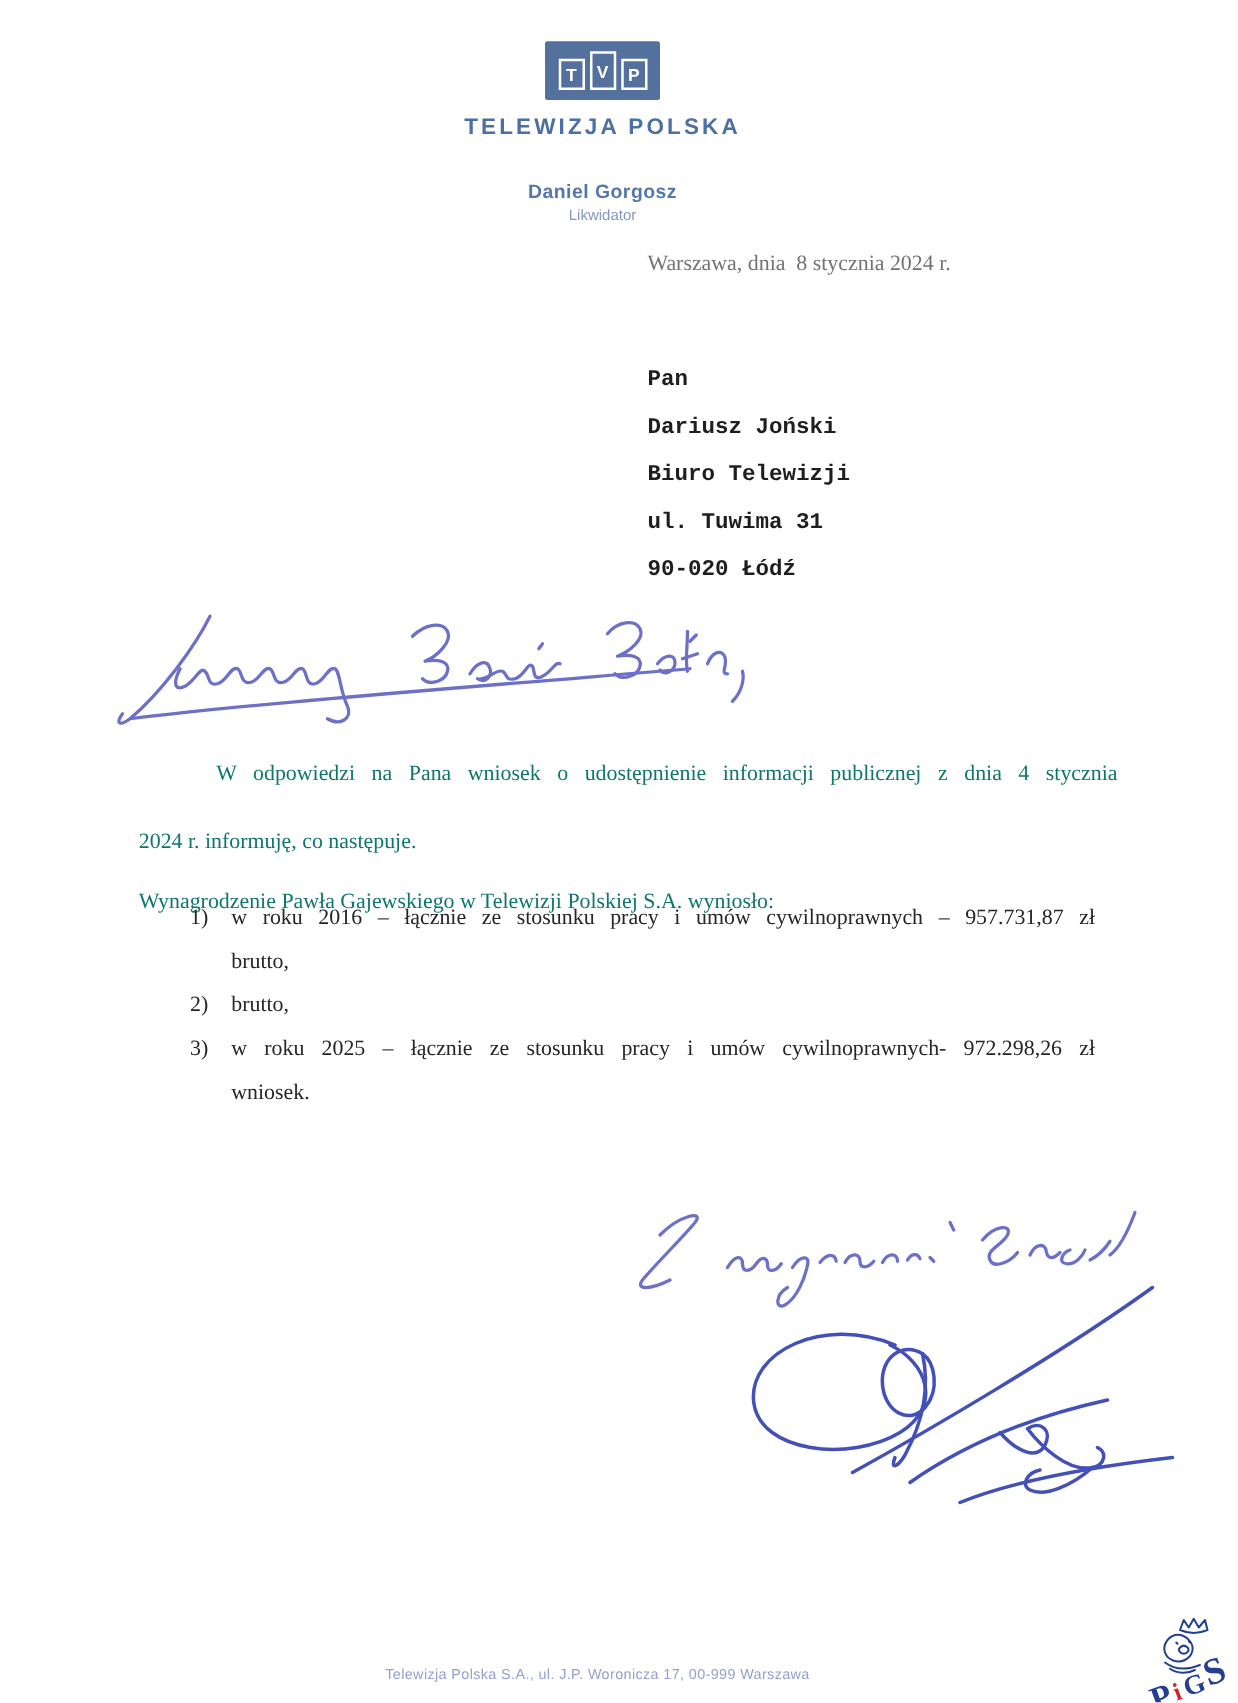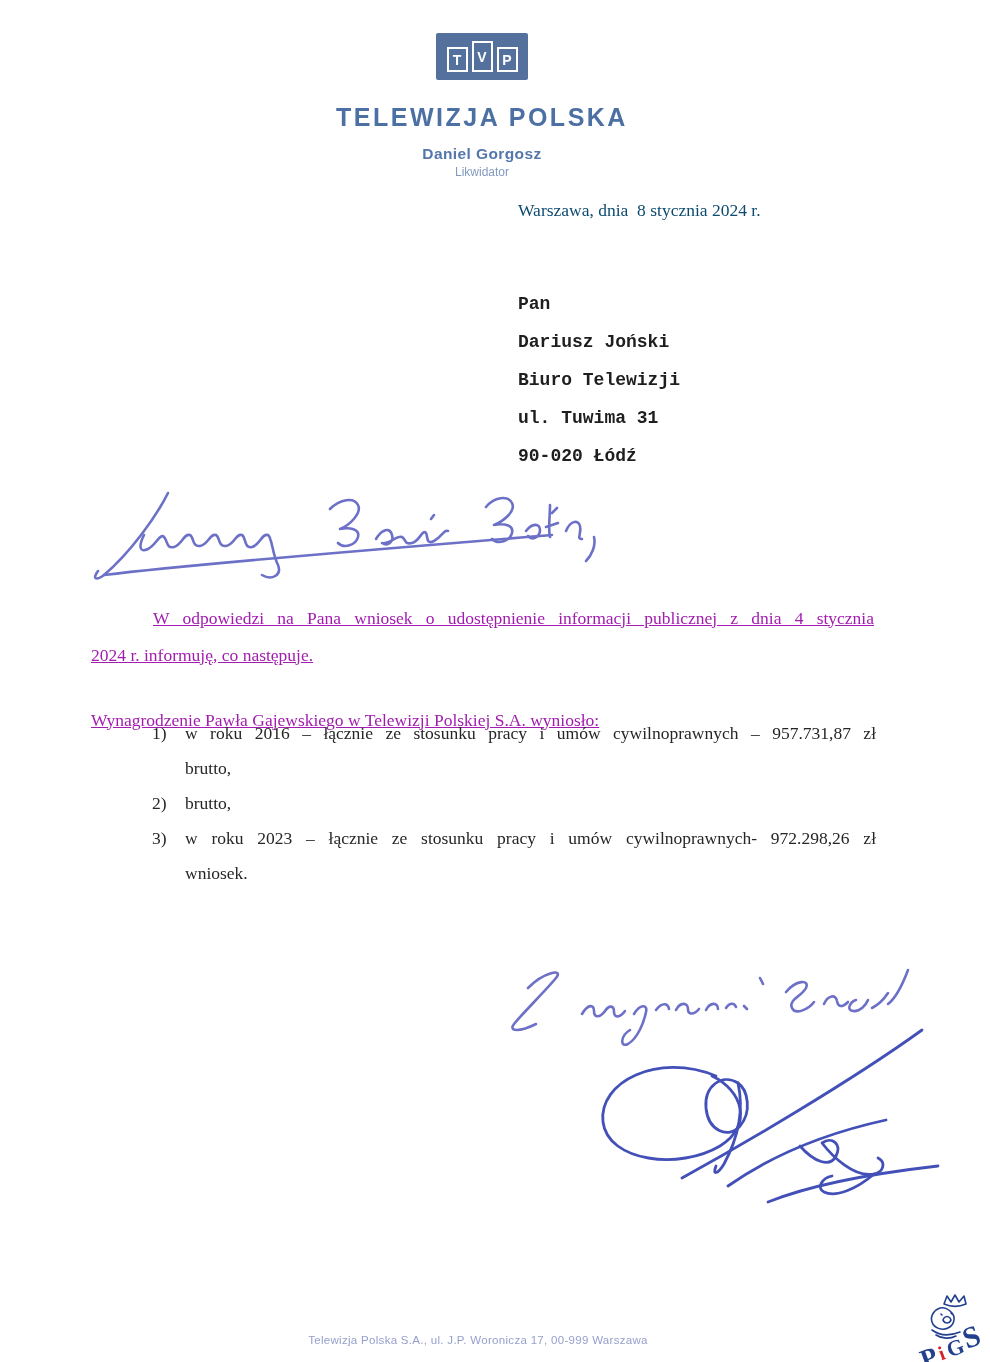--- a/index.html
+++ b/index.html
@@ -24,51 +24,51 @@
     display:flex;align-items:flex-end;justify-content:center;
     gap:4px;padding-bottom:8px;box-sizing:border-box;
   }
   .tvp-box{
     width:21px;height:25px;border:2px solid #ffffff;box-sizing:border-box;
     display:flex;align-items:center;justify-content:center;
     color:#ffffff;font-weight:bold;font-size:14px;line-height:1;
   }
   .tvp-box-v{height:31px;}
   .brand{
-    margin-top:23px;
-    color:#4c70a4;font-weight:bold;font-size:25px;letter-spacing:2.5px;
+    margin-top:11px;
+    color:#4c70a4;font-weight:bold;font-size:18px;letter-spacing:2.5px;
   }
   .sender{
     position:absolute;top:145px;left:0;width:100%;
     transform:translateX(-13px);
     text-align:center;font-family:"Liberation Sans", sans-serif;
   }
   .sender-name{color:#5377ad;font-weight:bold;font-size:15.5px;letter-spacing:.4px;}
   .sender-title{color:#8399c0;font-size:12px;margin-top:2px;}
   
   .date-line{
     position:absolute;top:200px;left:518px;
-    font-size:17.5px;white-space:pre;color:#0c4a6e;
+    font-size:17.5px;white-space:pre;color:#737373;
   }
   .recipient{
     position:absolute;top:285px;left:518px;
     font-weight:bold;font-size:18px;line-height:38px;color:#1e1e1e;font-family:Liberation Mono, monospace;
   }
   
   .hw{position:absolute;}
   .hw path{fill:none;stroke:#6c71c7;stroke-width:2.6;stroke-linecap:round;stroke-linejoin:round;}
   .hw-greeting{left:82px;top:483px;}
   .hw-closing{left:498px;top:962px;}
   .hw-signature{left:588px;top:1026px;}
   .hw-signature path{stroke:#4350b8;stroke-width:2.8;}
   
-  .para{position:absolute;left:91px;width:783px;font-size:17.5px;line-height:37px;color:#a21caf;text-decoration:underline;}
+  .para{position:absolute;left:111px;width:783px;font-size:17.5px;line-height:37px;color:#0f766e;}
   .para1{top:582px;}
   .para1 .l1{display:block;text-indent:62px;text-align:justify;text-align-last:justify;}
-  .para1 .l2{display:block;}
+  .para1 .l2{display:block;margin-top:17px;}
   .para2{top:684px;}
   .list{position:absolute;left:152px;top:716px;width:724px;font-size:17.5px;color:#262626;}
   .list-item{display:flex;line-height:35px;}
   .list-marker{width:33px;flex:0 0 33px;}
   .list-text{flex:1;}
   .list-text .l1{display:block;text-align:justify;text-align-last:justify;}
   .list-text .l2{display:block;}
   
   .footer{
     position:absolute;top:1334px;left:0;width:100%;
@@ -143,21 +143,21 @@
     </div>
     <div class="list-item">
       <span class="list-marker">2)</span>
       <span class="list-text">
         <span class="l2">brutto,</span>
       </span>
     </div>
     <div class="list-item">
       <span class="list-marker">3)</span>
       <span class="list-text">
-        <span class="l1">w roku 2023 – łącznie ze stosunku pracy i umów cywilnoprawnych- 972.298,26 zł</span>
+        <span class="l1">w roku 2025 – łącznie ze stosunku pracy i umów cywilnoprawnych- 972.298,26 zł</span>
         <span class="l2">wniosek.</span>
       </span>
     </div>
   </div>
 
   <svg class="hw hw-closing" role="img" width="412" height="98" viewBox="0 0 412 98" aria-label="Z wyrazami Szacunku">
     <path d="M30,26 C46,10 66,6 58,16 C50,26 24,52 16,62 C10,70 22,70 38,62"></path>
     <path d="M84,52 C90,42 96,42 96,49 C96,56 102,56 107,49 C111,43 116,43 116,50 C116,56 122,56 127,49"></path>
     <path d="M136,52 C142,42 150,42 148,50 C146,60 140,76 130,82 C122,86 122,74 132,68"></path>
     <path d="M158,48 C164,40 170,41 171,47"></path>

